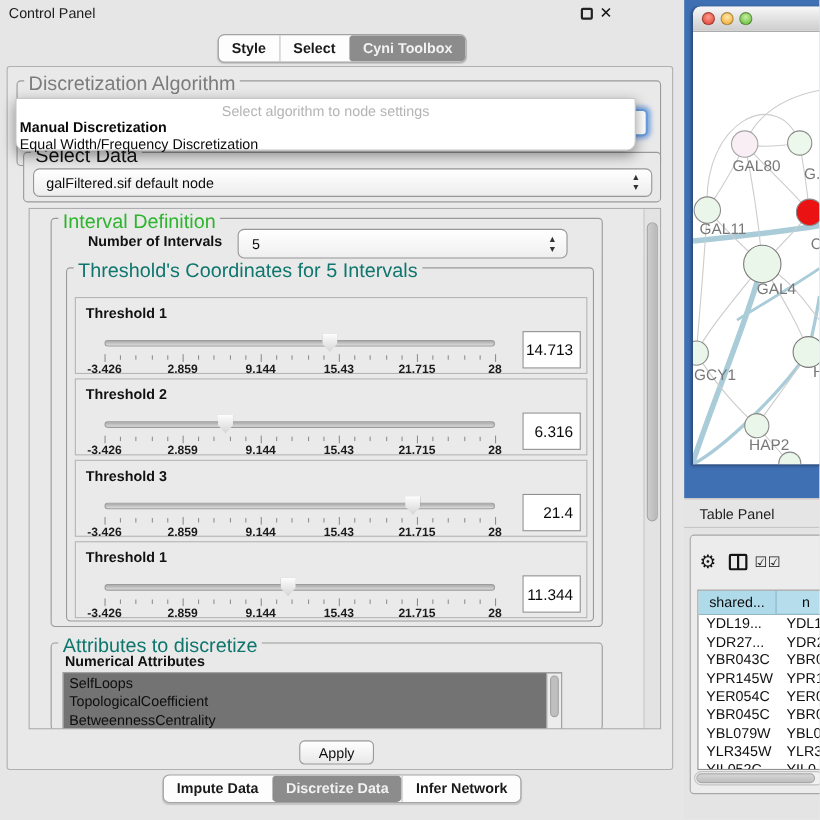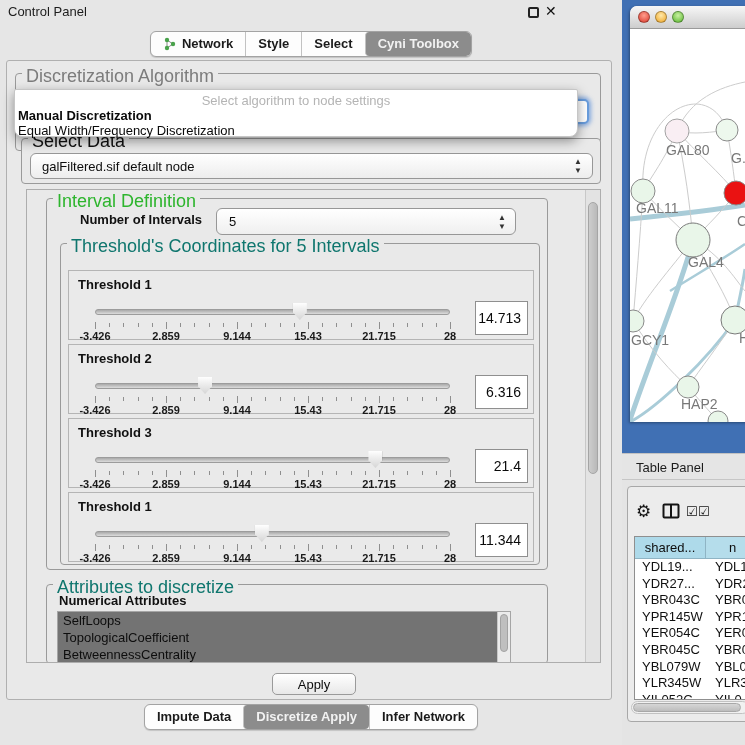--- a/index.html
+++ b/index.html
@@ -66,21 +66,21 @@
   .tick-labels span { position:absolute; transform:translateX(-50%); font-size:11px; font-weight:bold; color:#1a1a1a; white-space:nowrap; }
   .value-box { position:absolute; left:406px; top:30px; width:53px; height:34px; background:#fff; border:1px solid #8f8f8f; font-size:14px; color:#0a0a0a; display:flex; align-items:center; justify-content:flex-end; padding-right:6px; }
 
   .attr-group { left:19px; top:394px; width:502px; height:80px; }
   .attr-title { position:absolute; left:12px; top:8px; font-size:13px; font-weight:bold; color:#111; }
   .attr-list { position:absolute; left:10px; top:26px; width:454px; height:54px; background:#737373; border:1px solid #a5a5a5; overflow:hidden; }
   .attr-item { font-size:13px; color:#0d0d0d; line-height:17px; padding-left:5px; white-space:nowrap; }
   .list-scrollbar { position:absolute; right:0; top:0; width:13px; height:100%; background:#ececec; border-left:1px solid #c8c8c8; }
   .list-thumb { position:absolute; left:2px; top:2px; width:8px; height:38px; background:#bfbfbf; border:1px solid #a3a3a3; border-radius:5px; }
 
-  .apply-btn { position:absolute; left:265px; top:612px; width:84px; height:22px; background:linear-gradient(#ffffff,#e8e8e8); border:1px solid #9a9a9a; border-radius:5px; font-size:13px; color:#0c0c0c; display:flex; align-items:center; justify-content:center; }
+  .apply-btn { position:absolute; left:265px; top:612px; width:68px; height:22px; background:linear-gradient(#ffffff,#e8e8e8); border:1px solid #9a9a9a; border-radius:5px; font-size:13px; color:#0c0c0c; display:flex; align-items:center; justify-content:center; }
 
   .bottom-tabs { position:absolute; left:0; top:704px; width:622px; display:flex; justify-content:center; }
 
   
   .right { position:absolute; left:622px; top:0; width:123px; height:745px; }
   .blue-frame { position:absolute; left:0; top:0; width:123px; height:453px; background:#4070b4; }
   .net-window { position:absolute; left:8px; top:6px; width:130px; height:416px; background:#ffffff; border-radius:7px 0 0 0; overflow:hidden; box-shadow:-1px 1px 3px rgba(0,0,0,.35); }
   .net-titlebar { position:absolute; left:0; top:0; width:100%; height:23px; background:linear-gradient(#f7f7f7,#cdcdcd); border-bottom:1px solid #9a9a9a; border-radius:7px 0 0 0; }
   .light { position:absolute; top:5px; width:12px; height:12px; border-radius:50%; border:1px solid rgba(0,0,0,.3); }
   .light.red { left:8px; background:radial-gradient(circle at 50% 35%, #ff9d8d, #da3a2c); }
@@ -117,31 +117,20 @@
   <div class="left">
 
     <div class="cp-titlebar">
       <div class="cp-title">Control Panel</div>
       <div class="cp-float"></div>
       <div class="cp-close">✕</div>
     </div>
 
     <div class="top-tabs">
       <div class="tabstrip">
-        <div class="tab">
-          <svg width="14" height="14" viewBox="0 0 14 14">
-            <line x1="4" y1="3" x2="4" y2="11" stroke="#8a8a8a" stroke-width="1"></line>
-            <line x1="4" y1="3" x2="10" y2="7" stroke="#8a8a8a" stroke-width="1"></line>
-            <line x1="4" y1="11" x2="10" y2="7" stroke="#8a8a8a" stroke-width="1"></line>
-            <circle cx="4" cy="3" r="2.2" fill="#49a24b"></circle>
-            <circle cx="4" cy="11" r="2.2" fill="#49a24b"></circle>
-            <circle cx="10" cy="7" r="2.2" fill="#49a24b"></circle>
-          </svg>
-          <span>Network</span>
-        </div>
         <div class="tab">
             <span>Style</span>
           </div>
         <div class="tab">
             <span>Select</span>
           </div>
         <div class="tab selected">
             <span>Cyni Toolbox</span>
           </div>
       </div>
@@ -390,21 +379,21 @@
 
       <div class="apply-btn">Apply</div>
     </div>
 
     <div class="bottom-tabs">
       <div class="tabstrip">
         <div class="tab">
             <span>Impute Data</span>
           </div>
         <div class="tab selected">
-            <span>Discretize Apply</span>
+            <span>Discretize Data</span>
           </div>
         <div class="tab">
             <span>Infer Network</span>
           </div>
       </div>
     </div>
   </div>
 
   <div class="right">
     <div class="blue-frame"></div>

